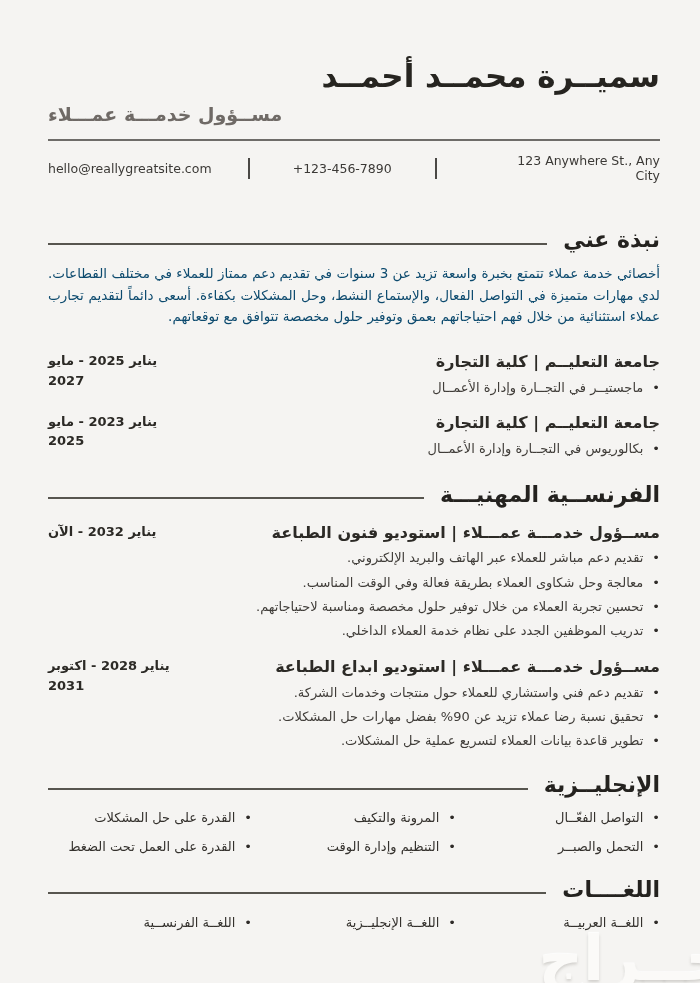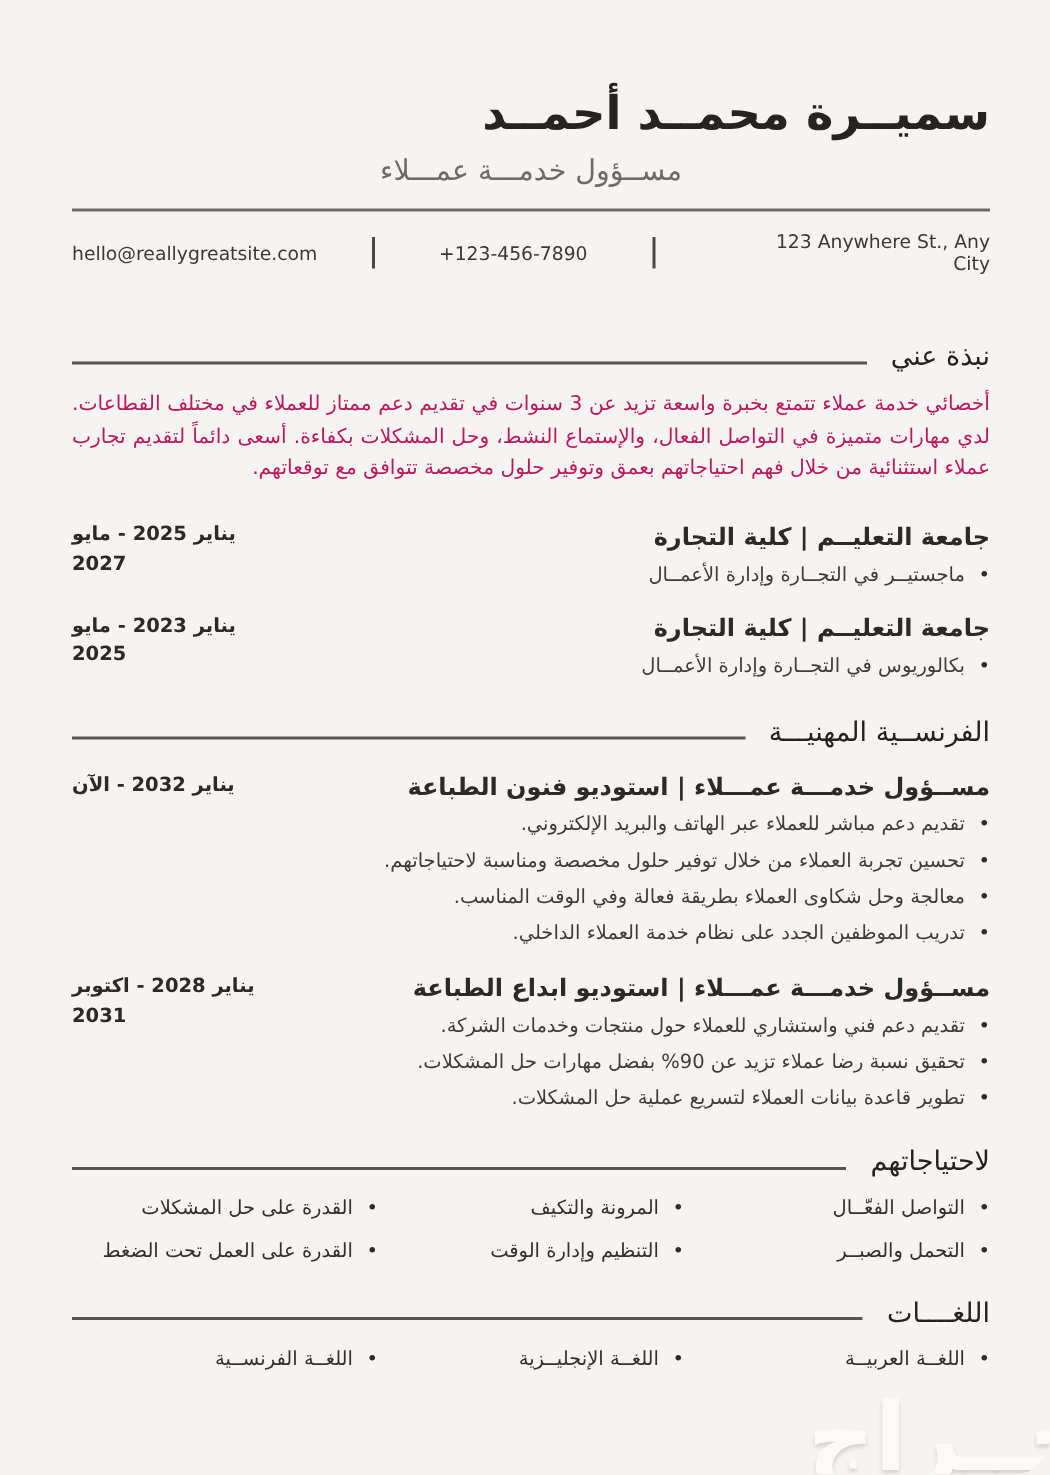--- a/index.html
+++ b/index.html
@@ -7,55 +7,54 @@
     width: 700px; height: 983px; overflow: hidden;
     background: #f5f4f2;
     font-family: "DejaVu Sans", sans-serif;
   }
   .page {
     position: relative; box-sizing: border-box;
     width: 700px; height: 983px;
     padding: 58px 40px 0 48px;
     direction: rtl; overflow: hidden;
     color: #45423e;
-    border-radius: 24px;
   }
   
   .name {
     font-size: 31px; font-weight: bold; color: #262420;
     text-align: right; line-height: 1.2;
   }
   .job-title {
-    margin-top: 8px; font-size: 19px; font-weight: normal;
-    color: #6f6a66; text-align: center;
+    margin-top: 8px; font-size: 19px; font-weight: bold;
+    color: #6f6a66; text-align: left;
   }
   .header-rule { margin-top: 14px; height: 2px; background: #6e6c69; }
   .contact-row {
     direction: ltr; display: flex; align-items: center;
     margin-top: 12px; font-size: 12.5px; color: #3b3936; gap: 36px;
   }
   .contact-email   { flex: 1.15; text-align: left; }
   .contact-phone   { flex: 1;    text-align: center; }
   .contact-address { flex: 1.3;  text-align: right; padding-left: 40px; }
   .vdiv { width: 2px; height: 21px; background: #4a4845; flex-shrink: 0; }
   
   .sec-head { display: flex; align-items: center; }
-  .sec-title { font-size: 18px; font-weight: normal; color: #24221f; white-space: nowrap; }
+  .sec-title { font-size: 22px; font-weight: bold; color: #24221f; white-space: nowrap; }
   .sec-line {
     flex: 1; height: 2px; background: #57554f;
     margin-right: 16px; position: relative; top: 4px;
   }
   .sec-about  { margin-top: 44px; }
   .sec-edu    { margin-top: 24px; }
   .sec-exp    { margin-top: 24px; }
   .sec-skills { margin-top: 22px; }
   .sec-lang   { margin-top: 20px; }
   .about-text {
     margin-top: 11px; font-size: 13.5px; line-height: 1.58;
-    color: #be185d; text-align: justify;
+    color: #0c4a6e; text-align: justify;
   }
   
   .entry { display: flex; justify-content: space-between; align-items: flex-start; }
   .entry-1 { margin-top: 15px; }
   .entry-2 { margin-top: 15px; }
   .job-1   { margin-top: 15px; }
   .job-2   { margin-top: 16px; }
   .entry-main { flex: 1; padding-left: 10px; min-width: 0; }
   .entry-title { font-size: 16px; font-weight: bold; color: #2c2a26; line-height: 1.35; }
   .entry-date {
@@ -152,28 +151,28 @@
     <div class="entry job-1">
       <div class="entry-main">
         <div class="entry-title">مســؤول خدمـــة عمـــلاء | استوديو فنون الطباعة</div>
         <div class="bullets">
           <div class="bullet">
             <span class="dot"></span>
             <span>تقديم دعم مباشر للعملاء عبر الهاتف والبريد الإلكتروني.</span>
           </div>
           <div class="bullet">
             <span class="dot"></span>
+            <span>معالجة وحل شكاوى العملاء بطريقة فعالة وفي الوقت المناسب.</span>
+          </div>
+          <div class="bullet">
+            <span class="dot"></span>
             <span>تحسين تجربة العملاء من خلال توفير حلول مخصصة ومناسبة لاحتياجاتهم.</span>
           </div>
           <div class="bullet">
             <span class="dot"></span>
-            <span>معالجة وحل شكاوى العملاء بطريقة فعالة وفي الوقت المناسب.</span>
-          </div>
-          <div class="bullet">
-            <span class="dot"></span>
             <span>تدريب الموظفين الجدد على نظام خدمة العملاء الداخلي.</span>
           </div>
         </div>
       </div>
       <div class="entry-date">يناير 2032 - الآن</div>
     </div>
 
     <div class="entry job-2">
       <div class="entry-main">
         <div class="entry-title">مســؤول خدمـــة عمـــلاء | استوديو ابداع الطباعة</div>
@@ -191,21 +190,21 @@
             <span>تطوير قاعدة بيانات العملاء لتسريع عملية حل المشكلات.</span>
           </div>
         </div>
       </div>
       <div class="entry-date">يناير 2028 - اكتوبر 2031</div>
     </div>
   </div>
 
   <div class="sec-skills">
     <div class="sec-head">
-      <span class="sec-title">لاحتياجاتهم</span>
+      <span class="sec-title">الإنجليــزية</span>
       <span class="sec-line"></span>
     </div>
     <div class="grid3">
       <div class="gitem">
         <span class="dot"></span>
         <span>التواصل الفعّــال</span>
       </div>
       <div class="gitem">
         <span class="dot"></span>
         <span>المرونة والتكيف</span>

